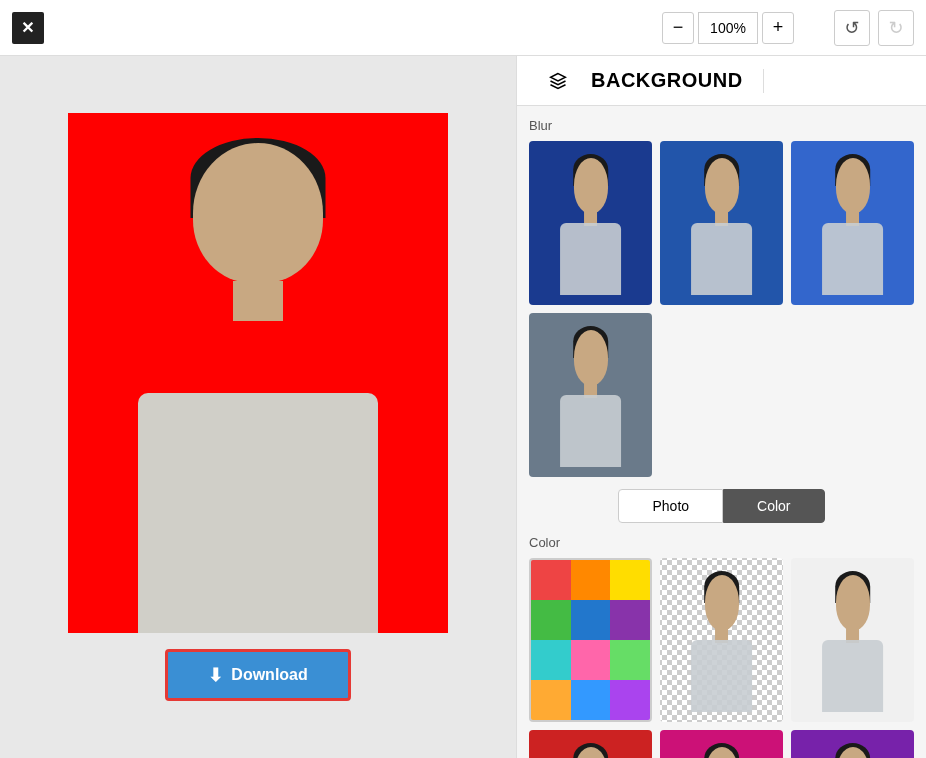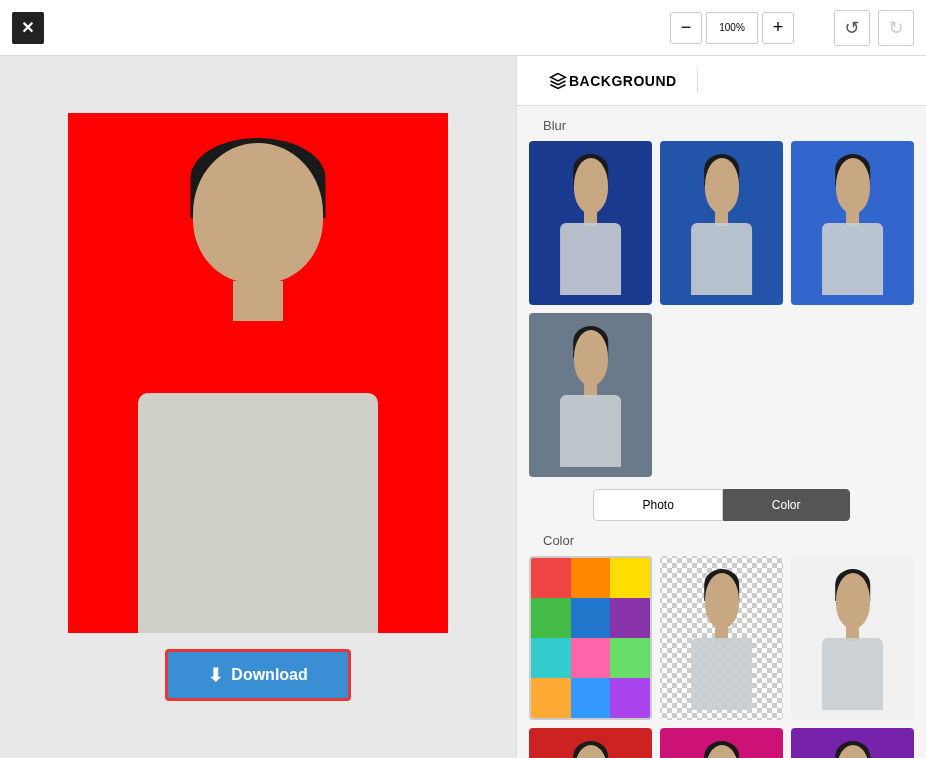--- a/index.html
+++ b/index.html
@@ -41,24 +41,24 @@
     .zoom-btn {
       width: 32px; height: 32px;
       border: 1px solid #ccc;
       background: #fff;
       cursor: pointer;
       font-size: 18px;
       display: flex; align-items: center; justify-content: center;
       border-radius: 3px;
     }
     .zoom-value {
-      width: 52px; height: 32px;
+      width: 60px; height: 32px;
       border: 1px solid #ccc;
       text-align: left;
-      font-size: 10px;
+      font-size: 14px;
       display: flex; align-items: center; justify-content: center;
       background: #fff;
     }
     .history-btn {
       width: 36px; height: 36px;
       border: 1px solid #ccc;
       background: #fff;
       cursor: pointer;
       border-radius: 3px;
       display: flex; align-items: center; justify-content: center;
@@ -175,23 +175,23 @@
       display: flex;
       background: #fff;
       border-bottom: 1px solid #ddd;
       height: 50px;
       align-items: center;
       padding: 0 16px;
     }
     .tab-btn {
       display: flex;
       align-items: center;
-      gap: 2px;
+      gap: 24px;
       padding: 8px 16px;
-      font-size: 14px;
+      font-size: 20px;
       font-weight: bold;
       cursor: pointer;
       border: none;
       background: none;
       color: #333;
       text-transform: uppercase;
       letter-spacing: 0.5px;
     }
     .tab-btn.active { color: #000; }
     .tab-btn:not(.active) { color: #999; }
@@ -209,21 +209,20 @@
     }
     .right-content::-webkit-scrollbar { width: 8px; }
     .right-content::-webkit-scrollbar-track { background: #f0f0f0; }
     .right-content::-webkit-scrollbar-thumb { background: #bbb; border-radius: 4px; }
 
     .section-label {
       font-size: 13px;
       color: #555;
       margin-bottom: 8px;
       font-weight: normal;
-      margin-left: 14px;
     }
 
     .thumbnails-row {
       display: grid;
       grid-template-columns: repeat(3, 1fr);
       gap: 8px;
       margin-bottom: 8px;
     }
     .thumbnail-item {
       width: 100%;
@@ -309,25 +308,25 @@
     }
 
     
     .sub-tabs {
       display: flex;
       justify-content: center;
       margin: 12px 0;
       gap: 0;
     }
     .sub-tab {
-      padding: 8px 48px;
+      padding: 8px 33px;
       border: 1px solid #ccc;
       background: #fff;
       cursor: pointer;
-      font-size: 12px;
+      font-size: 14px;
       font-weight: 500;
     }
     .sub-tab.active {
       background: #555;
       color: #fff;
       border-color: #555;
     }
     .sub-tab:first-child { border-radius: 4px 0 0 4px; }
     .sub-tab:last-child { border-radius: 0 4px 4px 0; }
 

